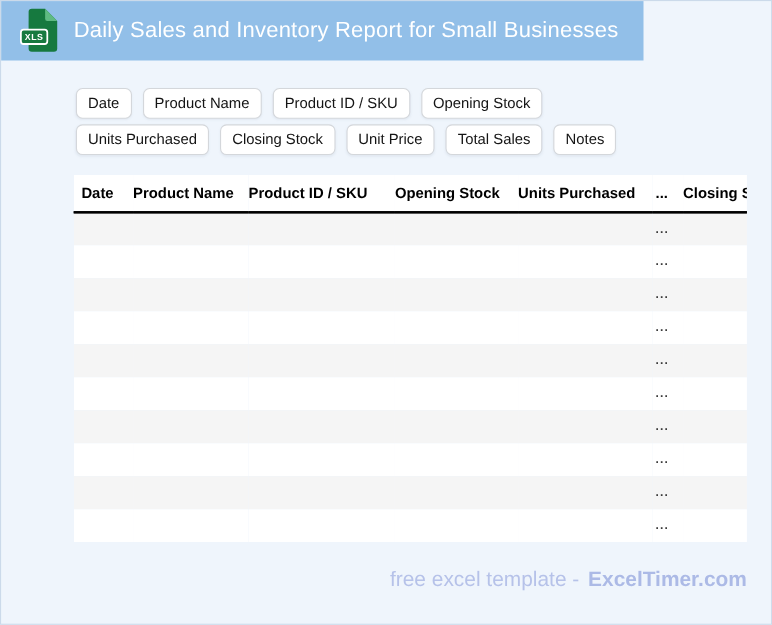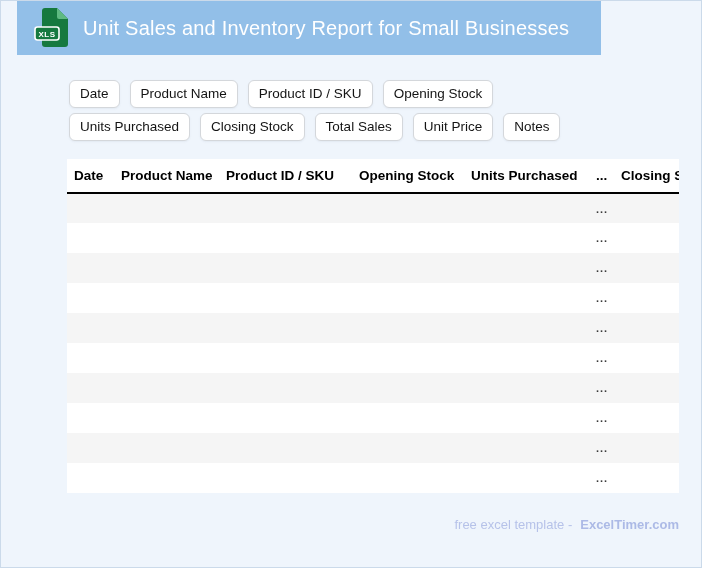--- a/index.html
+++ b/index.html
@@ -8,21 +8,21 @@
 
   .page {
     position:relative; width:702px; height:568px;
     background:var(--page-bg,#EFF5FC);
     border:1px solid var(--page-border,#CBDAEA);
     overflow:hidden;
   }
 
   
   .banner {
-    position:absolute; left:16px; top:0; width:584px; height:54px;
+    position:absolute; left:0; top:0; width:584px; height:54px;
     background:var(--banner-bg,#92BFE8);
     display:flex; align-items:center;text-align:center;
   }
   .banner-icon { margin-left:16px; width:37px; height:42px; flex:0 0 auto; }
   .banner-title {
     margin-left:13px; color:#ffffff; font-size:20px; font-weight:400;
     letter-spacing:0.2px; white-space:nowrap;
   }
 
   
@@ -53,52 +53,52 @@
     white-space:nowrap; overflow:hidden; letter-spacing:1px;
   }
   tbody tr.odd  { background:var(--stripe,#F5F5F5); }
   tbody tr.even { background:#ffffff; }
   th.c1, td.c1 { padding-left:7px; }
   th.c6, td.c6 { padding-left:3px; }
 
   
   .footer {
     position:absolute; right:22px; top:516px;
-    font-size:13px; color:var(--footer-color,#B6C2E9);
+    font-size:19px; color:var(--footer-color,#B6C2E9);
     white-space:nowrap;
   }
   .footer .brand {
     font-weight:bold; margin-left:8px;
     color:var(--footer-brand-color,#ACBAE6); cursor:pointer;
   }
 </style>
 </head>
 <body>
 
 <div class="page" style="--banner-bg: #92BFE8; --page-bg: #EFF5FC; --page-border: #CBDAEA; --stripe: #F5F5F5; --footer-color: #B6C2E9; --footer-brand-color: #ACBAE6;">
 
   <div class="banner">
     <svg class="banner-icon" viewBox="-8 -1 37 42" width="37" height="42" overflow="visible">
       <path d="M4 0 H16 L27 11 V36 Q27 39 24 39 H4 Q1 39 1 36 V3 Q1 0 4 0 Z" fill="#16793F"></path>
       <path d="M16 0 L27 11 H18 Q16 11 16 9 Z" fill="#5FBA82"></path>
       <rect x="-6" y="19" width="24" height="13" rx="2.5" fill="#16793F" stroke="#ffffff" stroke-width="1.6"></rect>
       <text x="6" y="28.7" text-anchor="middle" font-size="8" font-weight="bold" fill="#ffffff" font-family="Liberation Sans, sans-serif" letter-spacing="0.5">XLS</text>
     </svg>
-    <div class="banner-title">Unit Sales and Inventory Report for Small Businesses</div>
+    <div class="banner-title">Daily Sales and Inventory Report for Small Businesses</div>
   </div>
 
   <div class="chips">
       <div class="chip">Date</div>
       <div class="chip">Product Name</div>
       <div class="chip">Product ID / SKU</div>
       <div class="chip">Opening Stock</div>
       <div class="chip">Units Purchased</div>
       <div class="chip">Closing Stock</div>
+      <div class="chip">Unit Price</div>
       <div class="chip">Total Sales</div>
-      <div class="chip">Unit Price</div>
       <div class="chip">Notes</div>
     </div>
 
   <div class="table-wrap">
     <table>
       <colgroup>
         <col style="width:54px">
           <col style="width:105px">
           <col style="width:133px">
         <col style="width:112px">

